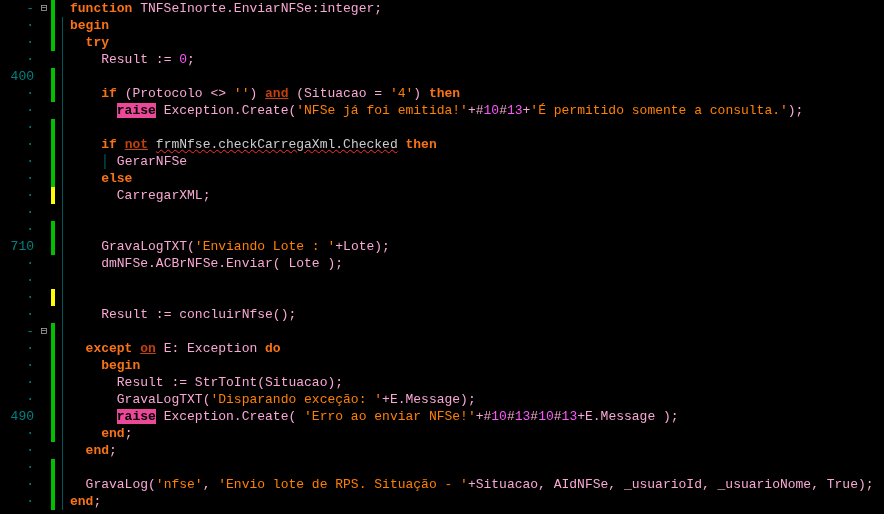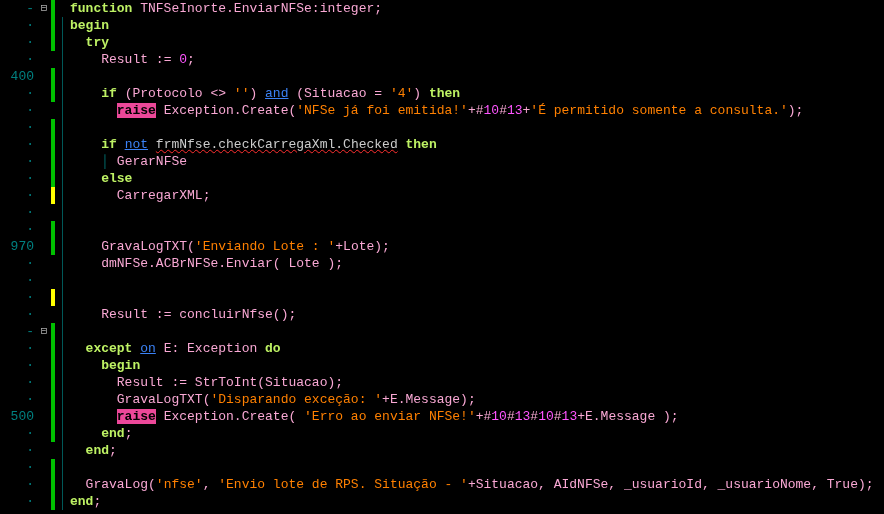--- a/index.html
+++ b/index.html
@@ -34,22 +34,22 @@
   .markcol .mk.green { background: #00c000; width: 4px; margin-left: 1px; }
   .markcol .mk.yellow { background: #ffff00; width: 4px; margin-left: 1px; }
   .guidecol {
     width: 14px;
     user-select: none;
   }
   .guidecol .gd { height: 17px; }
   .guidecol .gd.v { border-left: 1px solid #005858; margin-left: 6px; }
   .code { flex: 1; white-space: pre; }
   .code .row { height: 17px; }
-  .kw { color: #bef264; font-weight: bold; }
-  .kwu { color: #3b82f6; font-weight: normal; text-decoration: underline; }
+  .kw { color: #f97316; font-weight: bold; }
+  .kwu { color: #c2410c; font-weight: bold; text-decoration: underline; }
   .txt { color: #f9a8d4; }
   .str { color: #ff8000; }
   .num { color: #ff55ff; }
   .hl  { background: #ec4899; color: #000; font-weight: bold; }
   .errline { text-decoration: underline wavy #ff3030; text-decoration-thickness: 1px; }
   .guide { color: #007070; }
 </style>
 </head>
 <body>
 
@@ -62,31 +62,31 @@
       <div class="ln">400</div>
       <div class="ln">·</div>
       <div class="ln">·</div>
       <div class="ln">·</div>
       <div class="ln">·</div>
       <div class="ln">·</div>
       <div class="ln">·</div>
       <div class="ln">·</div>
       <div class="ln">·</div>
       <div class="ln">·</div>
-      <div class="ln">970</div>
+      <div class="ln">710</div>
       <div class="ln">·</div>
       <div class="ln">·</div>
       <div class="ln">·</div>
       <div class="ln">·</div>
       <div class="ln">-</div>
       <div class="ln">·</div>
       <div class="ln">·</div>
       <div class="ln">·</div>
       <div class="ln">·</div>
-      <div class="ln">500</div>
+      <div class="ln">490</div>
       <div class="ln">·</div>
       <div class="ln">·</div>
       <div class="ln">·</div>
       <div class="ln">·</div>
       <div class="ln">·</div>
     </div>
   <div class="foldcol" id="foldcol">
       <div class="fc">⊟</div>
       <div class="fc"></div>
       <div class="fc"></div>

